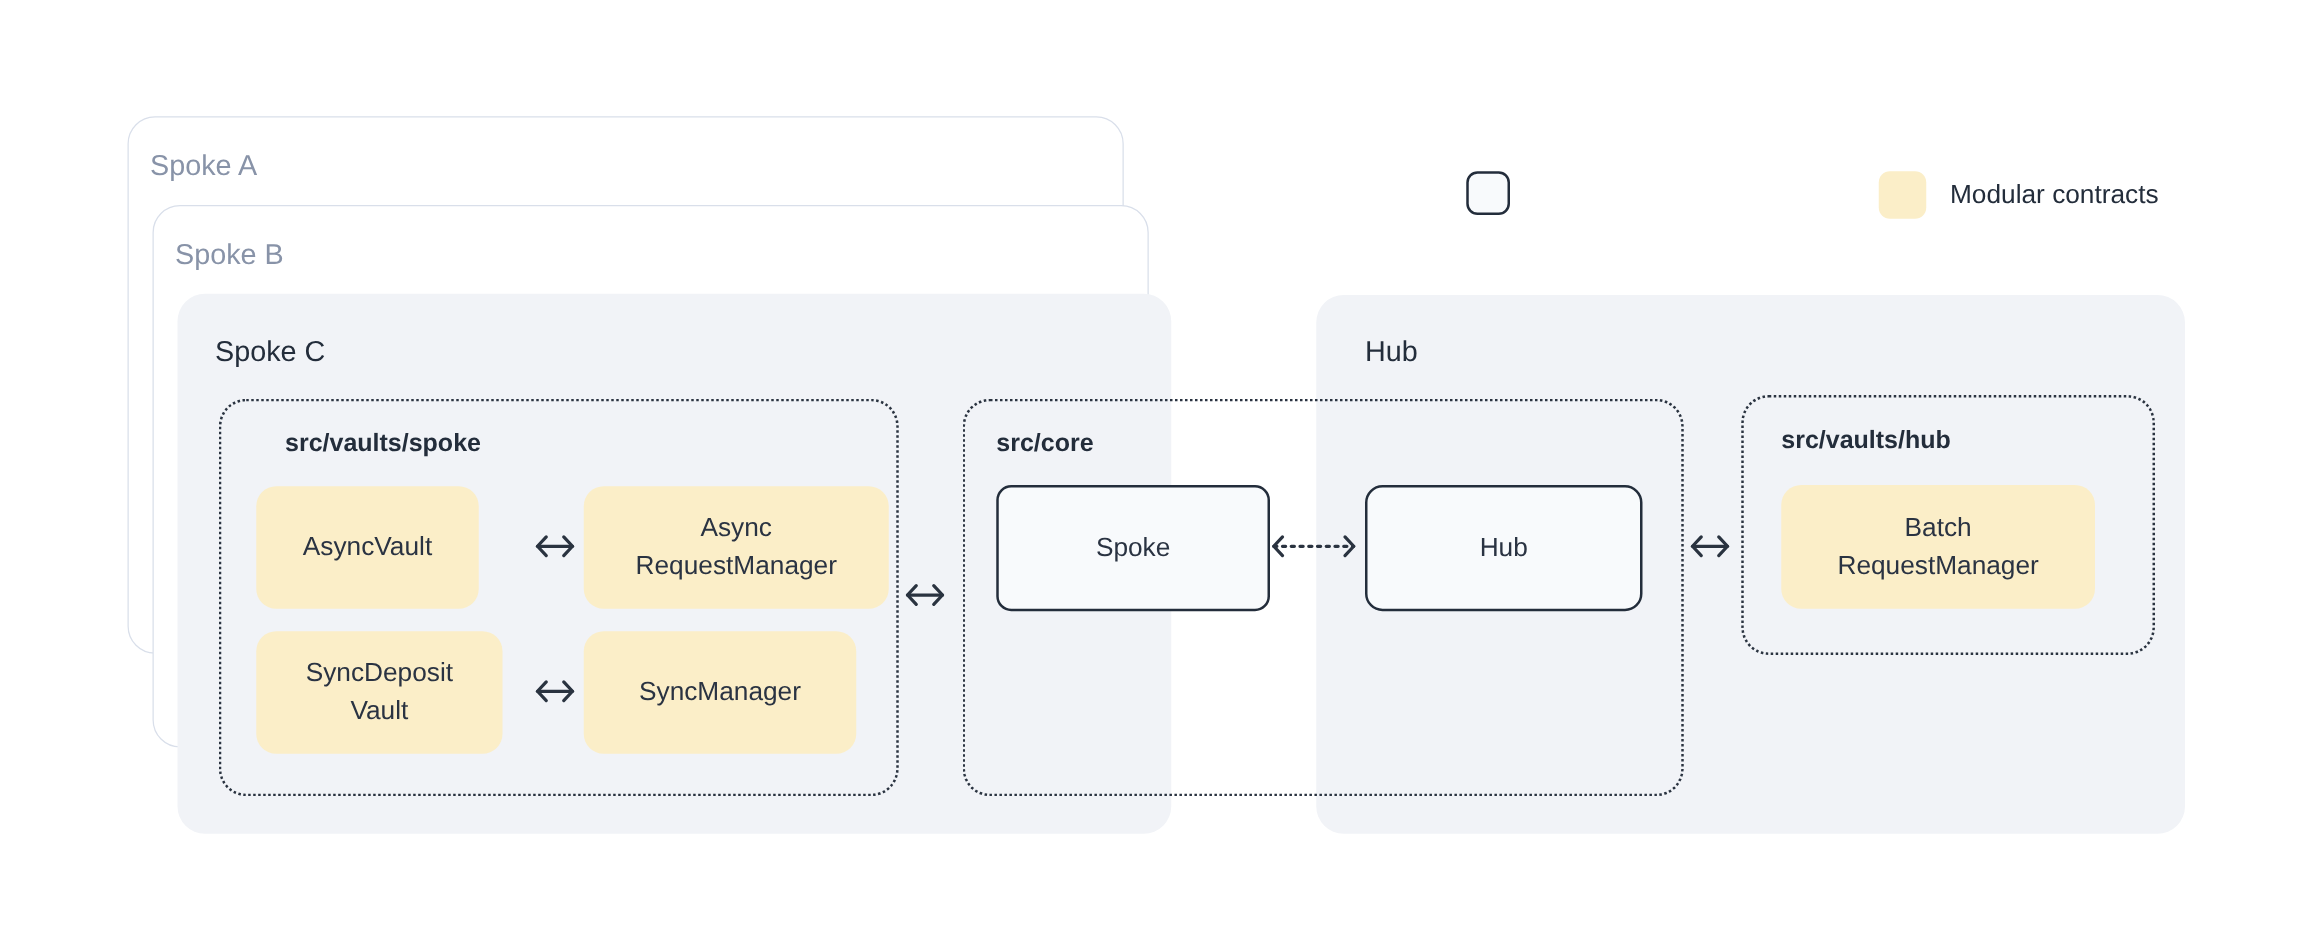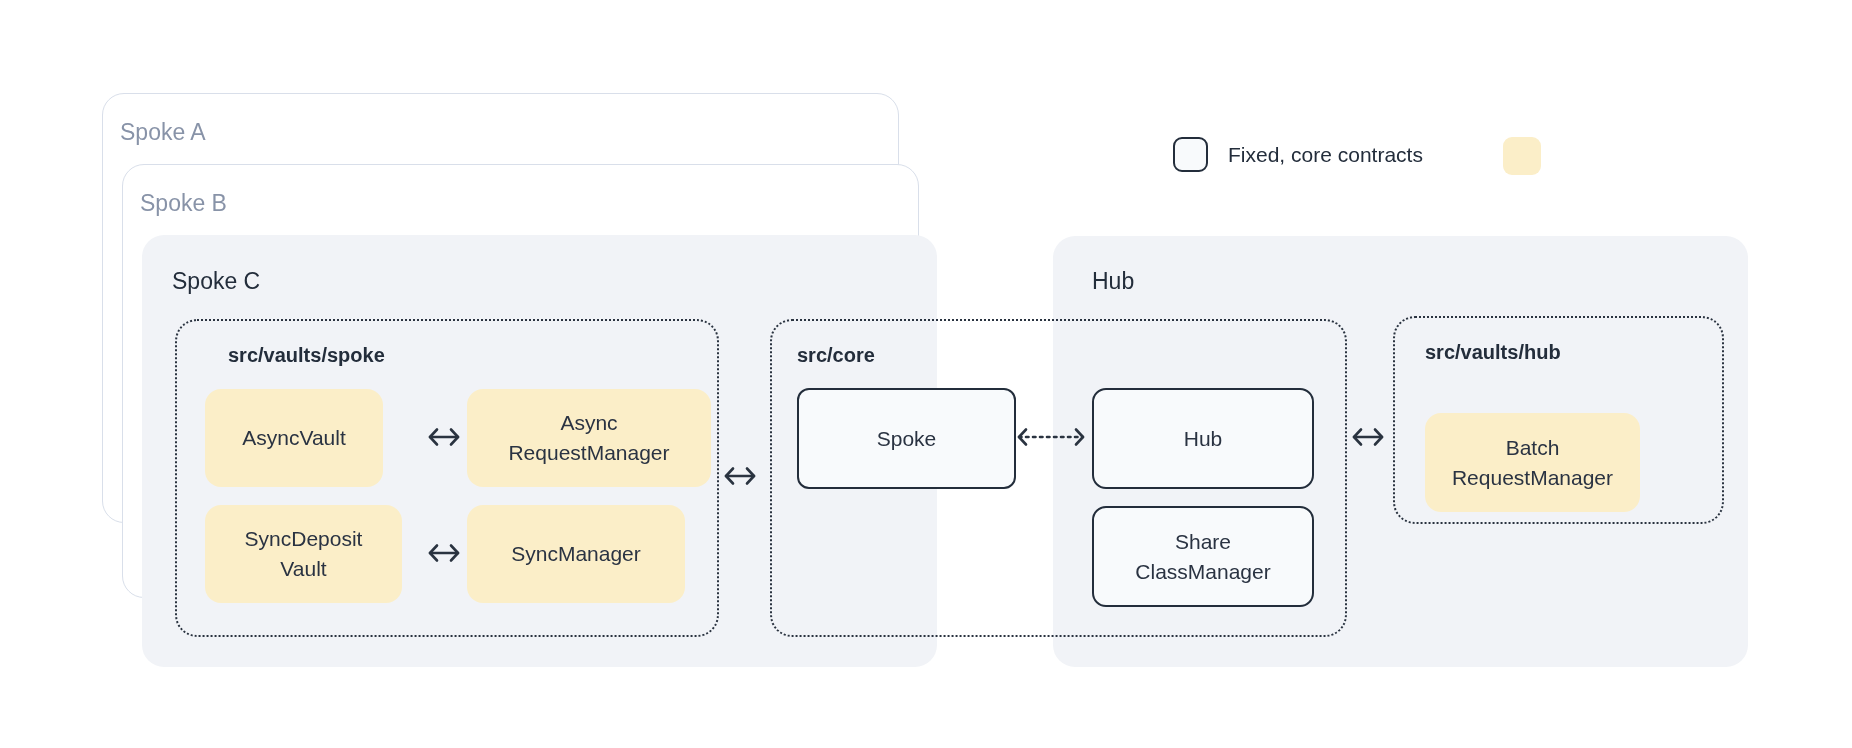--- a/index.html
+++ b/index.html
@@ -67,27 +67,25 @@
 
   <div class="abs dashed" style="left:1393px;top:316px;width:327px;height:204px;"></div>
   <div class="abs glabel" style="left:1425px;top:342px;">src/vaults/hub</div>
 
   <div class="abs node modular" style="left:205px;top:389px;width:178px;height:98px;">AsyncVault</div>
   <div class="abs node modular" style="left:467px;top:389px;width:244px;height:98px;">Async
 RequestManager</div>
   <div class="abs node modular" style="left:205px;top:505px;width:197px;height:98px;">SyncDeposit
 Vault</div>
   <div class="abs node modular" style="left:467px;top:505px;width:218px;height:98px;">SyncManager</div>
-  <div class="abs node modular" style="left:1425px;top:388px;width:215px;height:99px;margin-top:25px;">Batch
+  <div class="abs node modular" style="left:1425px;top:388px;width:251px;height:99px;">Batch
 RequestManager</div>
 
   <div class="abs node fixed" style="left:797px;top:388px;width:215px;height:97px;border-radius:12px;">Spoke</div>
   <div class="abs node fixed" style="left:1092px;top:388px;width:218px;height:97px;">Hub</div>
-  <div class="abs node fixed" style="left:1092px;top:506px;width:218px;height:97px;">Share
-ClassManager</div>
 
   <svg class="abs arrow" style="left:424px;top:426px;" width="40" height="22" viewBox="0 0 40 22">
     <path d="M6 11 H34"></path>
       <path d="M13 3.5 L6 11 L13 18.5"></path>
       <path d="M27 3.5 L34 11 L27 18.5"></path>
   </svg>
   <svg class="abs arrow" style="left:424px;top:542px;" width="40" height="22" viewBox="0 0 40 22">
     <path d="M6 11 H34"></path>
       <path d="M13 3.5 L6 11 L13 18.5"></path>
       <path d="M27 3.5 L34 11 L27 18.5"></path>
@@ -102,16 +100,16 @@
       <path d="M13 3.5 L6 11 L13 18.5"></path>
       <path d="M27 3.5 L34 11 L27 18.5"></path>
   </svg>
   <svg class="abs arrow" style="left:1013px;top:426px;" width="76" height="22" viewBox="0 0 76 22">
     <path d="M6 11 H70" stroke-dasharray="2.5 4.5"></path>
       <path d="M13 3.5 L6 11 L13 18.5"></path>
       <path d="M63 3.5 L70 11 L63 18.5"></path>
   </svg>
 
   <div class="abs legend-swatch fixed" style="left:1173px;top:137px;width:31px;height:31px;"></div>
-  <div class="abs legend-text" style="left:1228px;top:137px;">Fixed, core contracts</div>
   <div class="abs legend-swatch modular" style="left:1503px;top:137px;width:38px;height:38px;"></div>
+  <div class="abs legend-text" style="left:1560px;top:138px;">Modular contracts</div>
 
 </div>
 
 </body></html>

